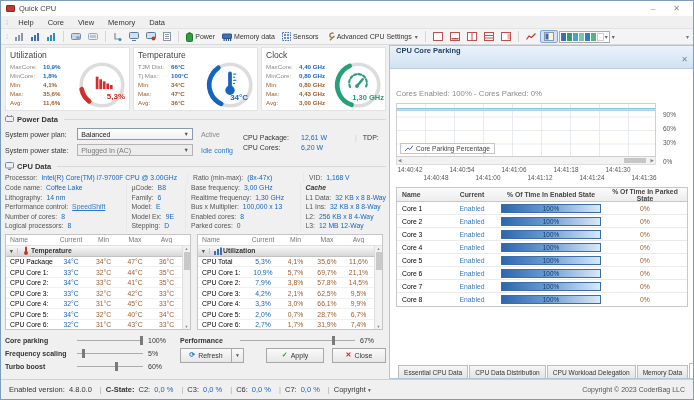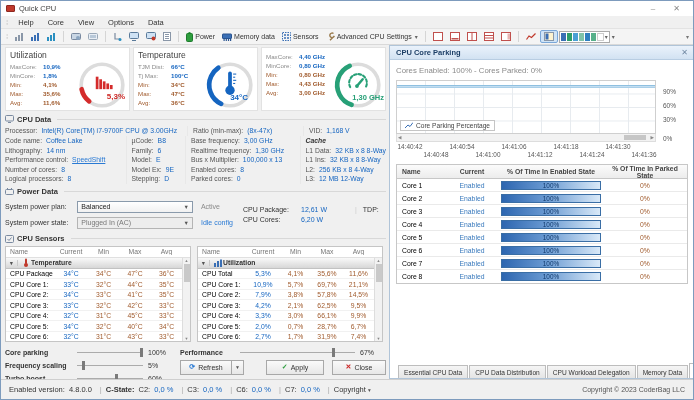--- a/index.html
+++ b/index.html
@@ -124,23 +124,23 @@
   .btn-refresh{width:52px;}
   .btn-refresh-dd{width:12px;font-size:5px;color:#555;border-left:none;}
   .btn-apply{width:58px;margin-left:22px;}
   .btn-close{width:54px;margin-left:8px;}
   .bi-refresh{color:#2a7ad4;font-weight:bold;}
   .bi-apply{color:#2e9e3e;font-weight:bold;}
   .bi-close{color:#cc2a2a;font-weight:bold;}
 
   
   .right-panel{width:306px;background:#fff;border:1px solid #b0c4d8;display:flex;flex-direction:column;}
-  .rp-titlebar{height:14px;background:linear-gradient(#eaf2fb,#d2e2f2);border-bottom:1px solid #b8cde2;display:flex;align-items:center;padding:0 6px;font-size:7.5px;font-weight:bold;color:#1d3f66;}
+  .rp-titlebar{height:23px;background:linear-gradient(#eaf2fb,#d2e2f2);border-bottom:1px solid #b8cde2;display:flex;padding:0 6px;font-size:7.5px;font-weight:bold;color:#1d3f66;flex-direction:column;}
   .rp-close{margin-left:auto;color:#7189a3;font-size:8px;font-weight:normal;}
-  .rp-body{flex:1;padding:4px 6px 0 6px;font-size:7px;display:flex;flex-direction:column;}
+  .rp-body{flex:1;padding:18px 6px 0 6px;font-size:7px;display:flex;flex-direction:column;}
   .rp-summary{color:#8a8a8a;font-size:7.8px;margin:2px 0 5px 0;}
   .chart-wrap{display:flex;}
   .chart{position:relative;width:260px;height:54px;border:1px solid #cfcfcf;background-image:linear-gradient(to right,#e7ebef 1px,transparent 1px),linear-gradient(to bottom,#e7ebef 1px,transparent 1px);background-size:29px 13.5px;background-position:-1px -1px;}
   .series-line{position:absolute;left:0;right:0;top:4px;height:3px;background:#c3def1;border-top:1px solid #8fc0e0;border-bottom:1px solid #aacfe8;}
   .legend{position:absolute;left:3px;bottom:2px;border:1px solid #c5c5c5;background:#fff;padding:1px 4px;display:flex;gap:3px;align-items:center;font-size:6.6px;color:#444;}
   .ylabels{width:30px;position:relative;font-size:6.5px;color:#555;}
   .ylab{position:absolute;left:5px;}
   .hscroll{width:260px;height:8px;background:#f2f2f2;border:1px solid #ddd;border-top:none;position:relative;display:flex;align-items:center;justify-content:space-between;font-size:4.5px;color:#888;padding:0 1px;}
   .hs-thumb{position:absolute;right:9px;top:1px;width:22px;height:5px;background:#c6c6c6;}
   .xlabels{position:relative;height:17px;font-size:6.4px;color:#555;margin-top:1px;width:262px;}
@@ -182,21 +182,21 @@
       <span class="win-btn">–</span>
       <span class="win-btn">✕</span>
     </span>
   </div>
 
   <div class="menubar" id="menubar">
     <span class="grip">⁞</span>
   <span class="menu-item">Help</span>
       <span class="menu-item">Core</span>
       <span class="menu-item">View</span>
-      <span class="menu-item">Options</span>
+      <span class="menu-item">Memory</span>
       <span class="menu-item">Data</span>
     </div>
 
   <div class="toolbar" id="toolbar">
     <span class="grip">⁞</span>
   <span class="tb-btn">
         <svg width="9" height="9">
           <rect x="0" y="5" width="2" height="4" fill="#8a97a8"></rect>
           <rect x="3" y="3" width="2" height="6" fill="#8a97a8"></rect>
           <rect x="6" y="1" width="2" height="8" fill="#8a97a8"></rect>
@@ -433,20 +433,21 @@
               <rect x="28" y="14" width="3" height="1" fill="#1565c0"></rect>
               <rect x="28" y="17" width="2" height="1" fill="#1565c0"></rect>
               <rect x="28" y="20" width="3" height="1" fill="#1565c0"></rect>
               <rect x="28" y="23" width="2" height="1" fill="#1565c0"></rect>
             </g>
           </svg>
           <span class="g-value t">34°C</span>
         </div>
 
         <div class="gauge-panel">
+          <div class="g-title">Clock</div>
           <div class="g-stats">
               <div class="stat-row">
                 <span class="stat-label info">MaxCore:</span>
                 <span class="stat-value info">4,40 GHz</span>
               </div>
               <div class="stat-row">
                 <span class="stat-label info">MinCore:</span>
                 <span class="stat-value info">0,80 GHz</span>
               </div>
               <div class="stat-row">
@@ -465,20 +466,65 @@
           <svg class="g-gauge" width="52" height="52" viewBox="0 0 50 50">
             <circle cx="25" cy="25" r="20" fill="none" stroke="#dcdcdc" stroke-width="3.5"></circle>
             <circle cx="25" cy="25" r="20" fill="none" stroke="#27a077" stroke-width="4.5" stroke-linecap="round" stroke-dasharray="48 77.6" transform="rotate(108 25 25)"></circle>
             <g>
               <path d="M17.5 27 A8.5 8.5 0 1 1 32.5 27" fill="none" stroke="#27a077" stroke-width="2" stroke-linecap="round" stroke-dasharray="2.5 2"></path>
               <line x1="24" y1="26" x2="29.5" y2="19.5" stroke="#27a077" stroke-width="2.4" stroke-linecap="round"></line>
               <circle cx="24" cy="26" r="1.8" fill="#27a077"></circle>
             </g>
           </svg>
           <span class="g-value c">1,30 GHz</span>
+        </div>
+      </div>
+
+      <div class="section">
+        <div class="sec-header">
+          <svg width="9" height="8" viewBox="0 0 9 8">
+              <rect x="0.5" y="1.5" width="8" height="5" rx="1" fill="none" stroke="#7a8aa0"></rect>
+              <line x1="2.5" y1="0" x2="2.5" y2="2" stroke="#7a8aa0"></line>
+              <line x1="6.5" y1="0" x2="6.5" y2="2" stroke="#7a8aa0"></line>
+            </svg>
+          <span>Power Data</span>
+          <span class="sec-rule"></span>
+        </div>
+        <div class="power-grid">
+          <div class="pw-left">
+            <div class="pw-row">
+              <span class="pw-label">System power plan:</span>
+              <span class="select">
+                  <span>Balanced</span>
+                  <span class="arr">▼</span>
+                </span>
+              <span class="pw-status">Active</span>
+            </div>
+            <div class="pw-row">
+              <span class="pw-label">System power state:</span>
+              <span class="select disabled">
+                  <span>Plugged In (AC)</span>
+                  <span class="arr">▼</span>
+                </span>
+              <span class="pw-status pw-link">Idle config</span>
+            </div>
+          </div>
+          <div class="pw-right">
+            <div class="pwv-row">
+              <span class="pwv-label">CPU Package:</span>
+              <span class="pwv-val">12,61 W</span>
+              <span class="pwv-sep">|</span>
+              <span class="pwv-tdp-label">TDP:</span>
+              <span class="pwv-val">65,0 W</span>
+            </div>
+            <div class="pwv-row">
+              <span class="pwv-label">CPU Cores:</span>
+              <span class="pwv-val">6,20 W</span>
+            </div>
+          </div>
         </div>
       </div>
 
       <div class="section">
         <div class="sec-header">
           <svg width="9" height="8" viewBox="0 0 9 8">
               <rect x="0.5" y="0.5" width="8" height="5.5" rx="1" fill="none" stroke="#7a8aa0"></rect>
               <line x1="3" y1="7.5" x2="6" y2="7.5" stroke="#7a8aa0"></line>
             </svg>
           <span>CPU Data</span>
@@ -583,73 +629,20 @@
               </div>
               <div class="cd-field">
                 <span class="cd-lab">L3:</span>
                 <span class="cd-val">12 MB  12-Way</span>
               </div>
             </div>
         </div>
       </div>
 
       <div class="section">
-        <div class="sec-header">
-          <svg width="9" height="8" viewBox="0 0 9 8">
-              <rect x="0.5" y="1.5" width="8" height="5" rx="1" fill="none" stroke="#7a8aa0"></rect>
-              <line x1="2.5" y1="0" x2="2.5" y2="2" stroke="#7a8aa0"></line>
-              <line x1="6.5" y1="0" x2="6.5" y2="2" stroke="#7a8aa0"></line>
-            </svg>
-          <span>Power Data</span>
-          <span class="sec-rule"></span>
-        </div>
-        <div class="power-grid">
-          <div class="pw-left">
-            <div class="pw-row">
-              <span class="pw-label">System power plan:</span>
-              <span class="select">
-                  <span>Balanced</span>
-                  <span class="arr">▼</span>
-                </span>
-              <span class="pw-status">Active</span>
-            </div>
-            <div class="pw-row">
-              <span class="pw-label">System power state:</span>
-              <span class="select disabled">
-                  <span>Plugged In (AC)</span>
-                  <span class="arr">▼</span>
-                </span>
-              <span class="pw-status pw-link">Idle config</span>
-            </div>
-          </div>
-          <div class="pw-right">
-            <div class="pwv-row">
-              <span class="pwv-label">CPU Package:</span>
-              <span class="pwv-val">12,61 W</span>
-              <span class="pwv-sep">|</span>
-              <span class="pwv-tdp-label">TDP:</span>
-              <span class="pwv-val">65,0 W</span>
-            </div>
-            <div class="pwv-row">
-              <span class="pwv-label">CPU Cores:</span>
-              <span class="pwv-val">6,20 W</span>
-            </div>
-          </div>
-        </div>
-      </div>
-
-      <div class="section">
-        <div class="sec-header">
-          <svg width="9" height="8" viewBox="0 0 9 8">
-              <rect x="0.5" y="0.5" width="8" height="7" rx="1" fill="none" stroke="#7a8aa0"></rect>
-              <path d="M2.5 4 l1.5 1.5 L6.5 2.5" fill="none" stroke="#7a8aa0"></path>
-            </svg>
-          <span>CPU Sensors</span>
-          <span class="sec-rule"></span>
-        </div>
         <div class="sensor-tables">
           <div class="stable" id="stableTemp">
               <div class="st-head">
                 <span class="st-c c0">Name</span>
                 <span class="st-c c1">Current</span>
                 <span class="st-c c2">Min</span>
                 <span class="st-c c3">Max</span>
                 <span class="st-c c4">Avg</span>
               </div>
               <div class="st-group">

